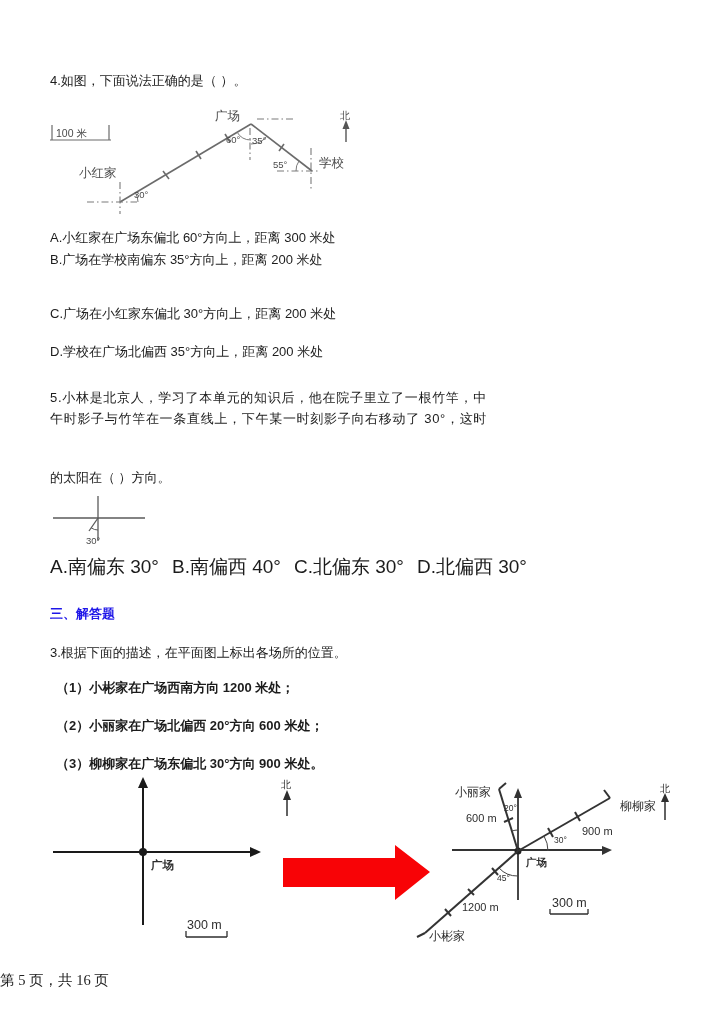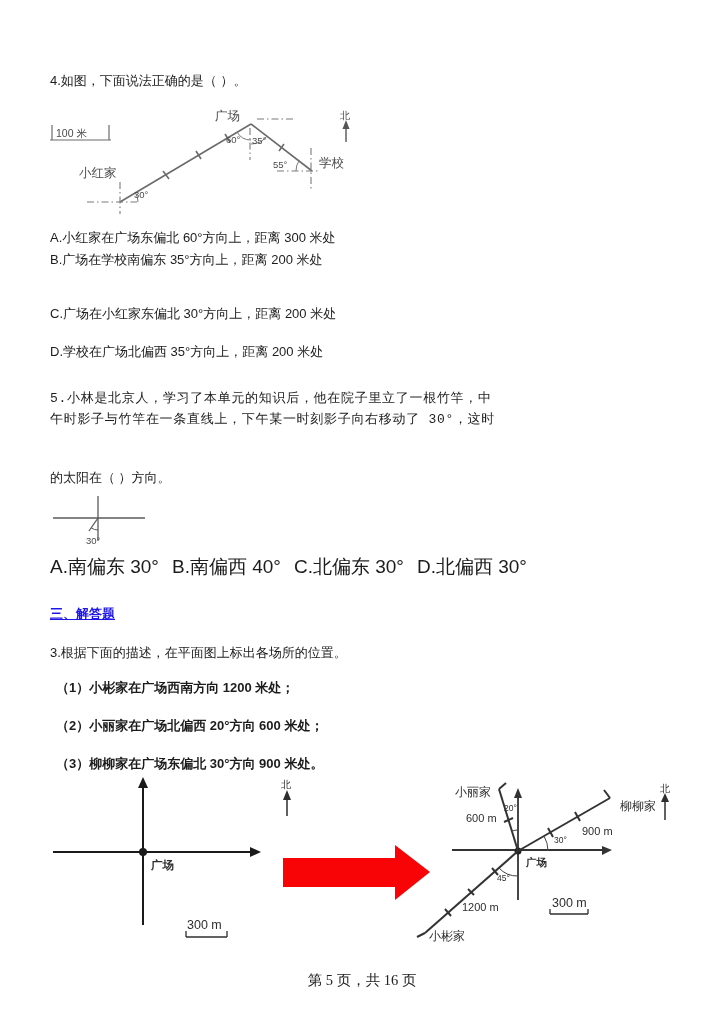--- a/index.html
+++ b/index.html
@@ -3,29 +3,29 @@
 <meta charset="utf-8">
 <style>
   * { margin:0; padding:0; box-sizing:border-box; }
   html,body { background:#ffffff; }
   body {
     width:724px; height:1024px; position:relative; overflow:hidden;
     font-family:"Liberation Sans","DejaVu Sans",sans-serif;
     color:#1c1c1c;
   }
   .tline { position:absolute; left:50px; font-size:13px; white-space:nowrap; }
-  .q5line { letter-spacing:0.7px;font-family:Liberation Mono, monospace; }
-  .hdr { color:#1e16e8; font-weight:bold;text-decoration:underline; }
+  .q5line { letter-spacing:0.7px; }
+  .hdr { color:#1e16e8; font-weight:bold; }
   .opts-row { position:absolute; left:50px; display:flex; gap:13px; font-size:19px; white-space:nowrap;text-align:center; }
   .indent { left:56px;font-weight:bold; }
   svg { position:absolute; }
   svg text { fill:#4a4a4a; font-family:"Liberation Sans","DejaVu Sans",sans-serif; }
   .dk text { fill:#2e2e2e; }
   .footer {
-    position:absolute; top:971px; left:0; width:724px; text-align:center;
+    position:absolute; top:971px; left:0; width:724px; text-align:left;
     font-family:"Liberation Serif","DejaVu Serif",serif; font-size:14.5px; color:#222;
   }
 </style>
 </head>
 <body>
 
 <div class="tline" style="top:72px">4.如图，下面说法正确的是（ ）。</div>
 
 <svg style="left:45px; top:104px" width="400" height="118" viewBox="0 0 400 118">
   <g stroke="#6b6b6b" stroke-width="1.2">

